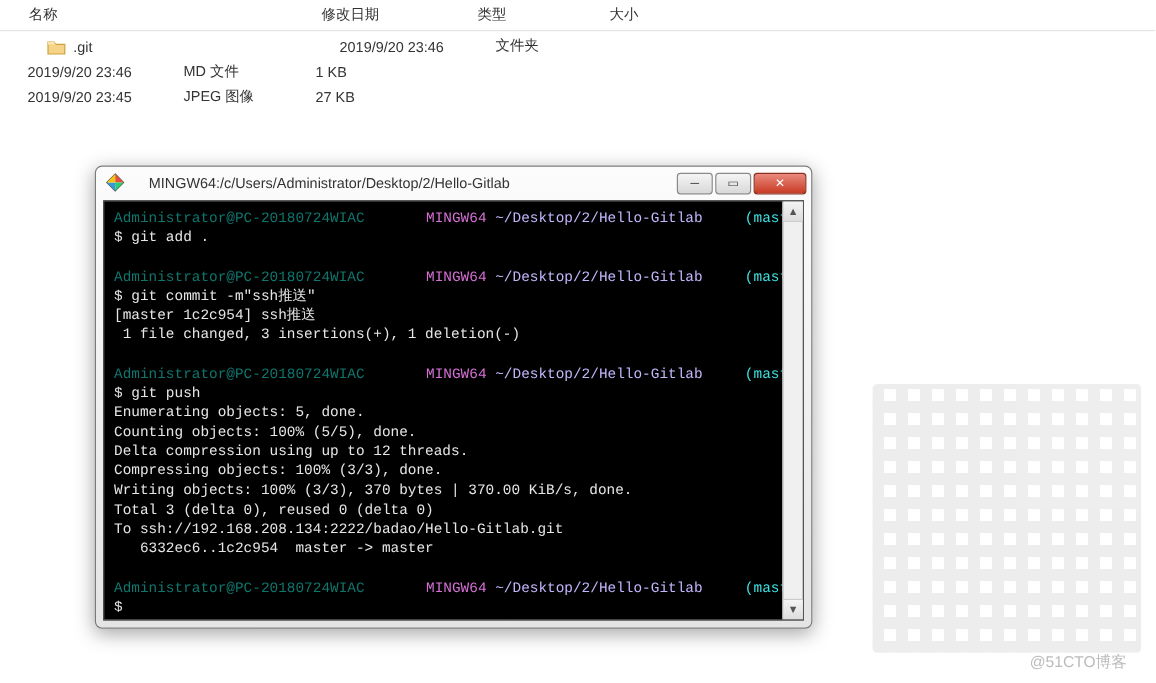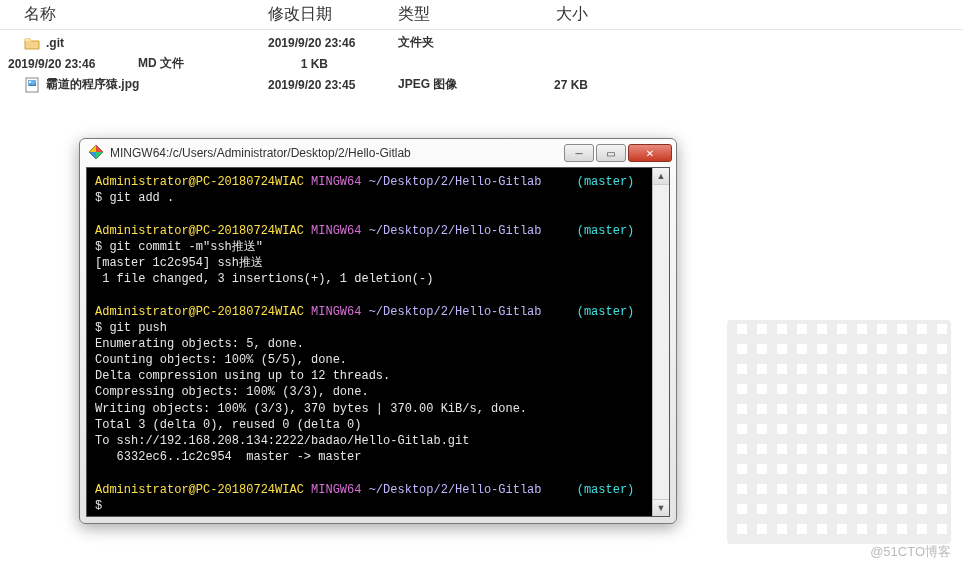--- a/index.html
+++ b/index.html
@@ -14,34 +14,33 @@
     }
     .explorer {
       width: 100%;
       background: #fff;
     }
     .explorer-header {
       display: flex;
       padding: 4px 8px;
       border-bottom: 1px solid #e5e5e5;
       color: #333;
-      font-size: 16px;
+      font-size: 12px;
     }
     .col-name { width: 260px; padding-left: 16px; }
     .col-date { width: 130px; }
     .col-type { width: 110px; }
-    .col-size { width: 80px; text-align: right; }
+    .col-size { width: 80px; text-align: left; }
     .explorer-rows { padding: 2px 0; }
     .explorer-row {
       display: flex;
       align-items: center;
-      padding: 2px 8px;
-      font-size: 12px;
-      color: #333;
-      font-weight: bold;
+      padding: 2px 23px;
+      font-size: 12px;
+      color: #333;
     }
     .explorer-row .col-name {
       display: flex;
       align-items: center;
       gap: 6px;
     }
     .file-icon {
       width: 16px;
       height: 16px;
       display: inline-flex;
@@ -61,21 +60,21 @@
       background: linear-gradient(#fcfcfc, #e4e4e4);
       border: 1px solid #7a7a7a;
       border-radius: 6px;
       box-shadow: 0 4px 16px rgba(0,0,0,0.35);
     }
     .titlebar {
       display: flex;
       align-items: center;
       height: 28px;
       padding: 0 4px 0 8px;
-      gap: 6px;
+      gap: 20px;
     }
     .title-icon svg { width: 16px; height: 16px; }
     .title-text {
       flex: 1;
       font-size: 12px;
       color: #333;
       white-space: nowrap;
       overflow: hidden;
     }
     .win-controls {
@@ -113,22 +112,22 @@
       font-family: "Consolas", "Courier New", monospace;
       font-size: 12px;
       line-height: 1.35;
       color: #e6e6e6;
       padding: 6px 8px;
       white-space: pre;
       overflow: hidden;
       height: 100%;
       width: calc(100% - 17px);
     }
-    .term-green { color: #fde047; }
-    .term-purple { color: #d670d6; }
+    .term-green { color: #0f766e; }
+    .term-purple { color: #d670d6; margin-left: 44px; }
     .term-yellow { color: #c4b5fd; }
     .term-cyan { color: #3ee0e0; margin-left: 28px; }
     .term-white { color: #e6e6e6; }
     .terminal-scrollbar {
       position: absolute;
       right: 0;
       top: 0;
       bottom: 0;
       width: 17px;
       background: #f0f0f0;
@@ -160,21 +159,21 @@
       width: 224px;
       height: 224px;
       opacity: 0.14;
       background:
         repeating-linear-gradient(0deg, #888 0 10px, transparent 10px 20px),
         repeating-linear-gradient(90deg, #888 0 10px, transparent 10px 20px);
       border-radius: 4px;
     }
     .watermark {
       position: absolute;
-      right: 12px;
+      right: 24px;
       bottom: 8px;
       color: #bbb;
       font-size: 13px;
     }
   </style>
 </head>
 <body>
 
 <div class="explorer">
   <div class="explorer-header">
@@ -200,31 +199,20 @@
       <div class="col-size"></div>
     </div>
 
     <div class="explorer-row">
       <div class="col-date">2019/9/20 23:46</div>
       <div class="col-type">MD 文件</div>
       <div class="col-size">1 KB</div>
     </div>
 
     <div class="explorer-row">
-      <div class="col-name">
-        <span class="file-icon img-icon">
-          <svg viewBox="0 0 14 16">
-              <rect x="1" y="1" width="12" height="14" fill="#fff" stroke="#888"></rect>
-              <rect x="3" y="3" width="8" height="6" fill="#6fb2e6"></rect>
-              <circle cx="5" cy="5" r="1" fill="#fff"></circle>
-              <path d="M3 9 l3 -2 l2 1 l3 -2 v3 H3 z" fill="#3b84c4"></path>
-            </svg>
-        </span>
-        <span>霸道的程序猿.jpg</span>
-      </div>
       <div class="col-date">2019/9/20 23:45</div>
       <div class="col-type">JPEG 图像</div>
       <div class="col-size">27 KB</div>
     </div>
 
   </div>
 </div>
 
 <div class="terminal-window">
   <div class="titlebar">

